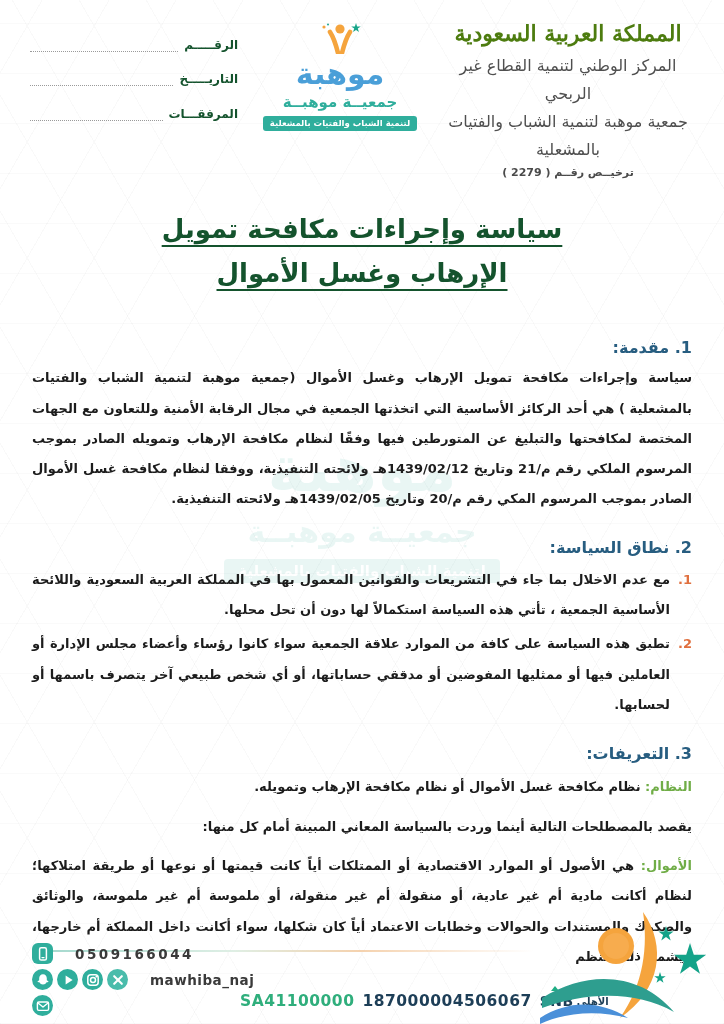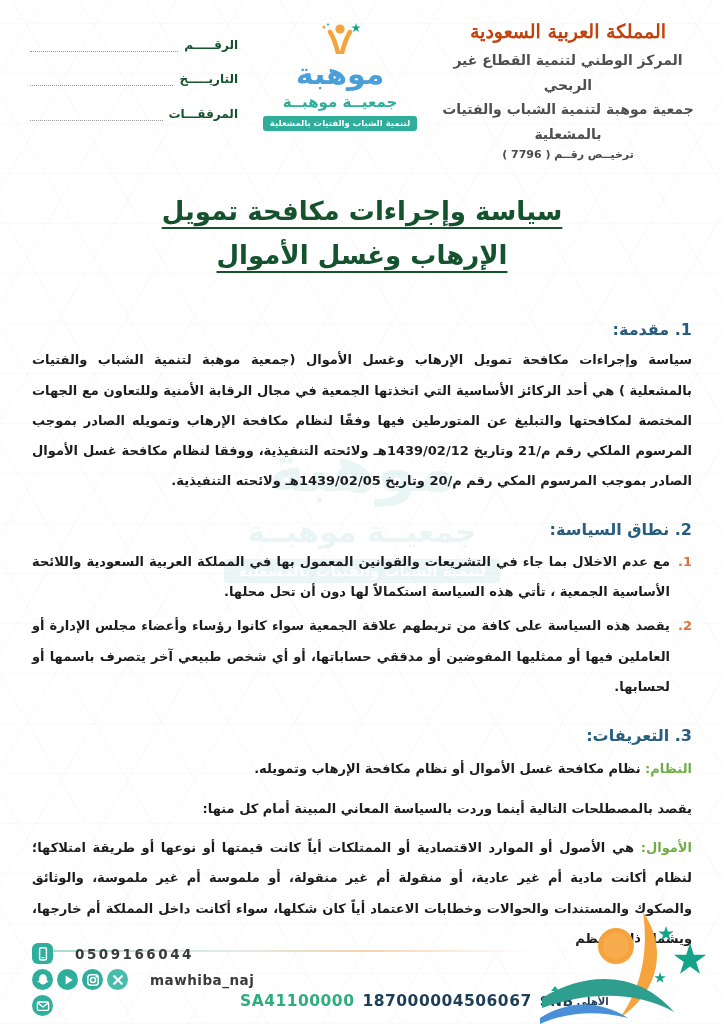--- a/index.html
+++ b/index.html
@@ -23,23 +23,23 @@
   }
   .watermark .wm-name { font-size:64px; font-weight:bold; color:#2fae9c; }
   .watermark .wm-org  { font-size:30px; font-weight:bold; color:#2fae9c; margin-top:8px; }
   .watermark .wm-tag  { display:inline-block; margin-top:10px; font-size:15px; font-weight:bold;
                         color:#ffffff; background:#2fae9c; padding:3px 14px; border-radius:4px; }
 
   
   .header { position:relative; z-index:2; display:flex; justify-content:space-between;
             align-items:flex-start; padding:20px 30px 0 30px; }
   .official { width:252px; text-align:center; }
-  .official .kingdom { font-family:"DejaVu Serif", serif; font-size:19px; font-weight:bold;
-                       color:#c2410c; letter-spacing:1px; margin-bottom:6px; }
-  .official .off-line { font-size:14px; font-weight:bold; color:#4f4f4f; line-height:1.75; }
+  .official .kingdom { font-family:"DejaVu Serif", serif; font-size:22px; font-weight:bold;
+                       color:#4d7c0f; letter-spacing:1px; margin-bottom:6px; }
+  .official .off-line { font-size:16px; font-weight:normal; color:#4f4f4f; line-height:1.75; }
   .official .off-license { font-size:11px; font-weight:bold; color:#4a4a4a; margin-top:2px; }
 
   .brand { width:168px; text-align:center; margin-top:2px; }
   .brand .brand-name { font-size:30px; font-weight:bold; color:#4a9fd8; line-height:1.05; }
   .brand .brand-org  { font-size:15px; font-weight:bold; color:#2fae9c; margin-top:3px; }
   .brand .brand-tag  { display:inline-block; margin-top:3px; font-size:8.5px; font-weight:bold;
                        color:#fff; background:#2fae9c; padding:2px 7px 3px; border-radius:3px; }
 
   .ref-fields { width:208px; padding-top:14px; }
   .field-row { display:flex; align-items:flex-end; margin-bottom:17px; }
@@ -110,21 +110,21 @@
     <div class="wm-org">جمعيــة موهبــة</div>
     <div class="wm-tag">لتنمية الشباب والفتيات بالمشعلية</div>
   </div>
 
   <div class="header">
 
     <div class="official">
       <div class="kingdom">المملكة العربية السعودية</div>
       <div class="off-line">المركز الوطني لتنمية القطاع غير الربحي</div>
       <div class="off-line">جمعية موهبة لتنمية الشباب والفتيات بالمشعلية</div>
-      <div class="off-license">ترخيــص رقــم ( 7796 )</div>
+      <div class="off-license">ترخيــص رقــم ( 2279 )</div>
     </div>
 
     <div class="brand">
       <span>
         <svg width="46" height="32" viewBox="0 0 46 32" aria-hidden="true">
           <circle cx="7" cy="5" r="1.6" fill="#f5a43d"></circle>
           <circle cx="11" cy="2.5" r="1.1" fill="#2fae9c"></circle>
           <polygon points="0,-1 0.224,-0.309 0.951,-0.309 0.363,0.118 0.588,0.809 0,0.382 -0.588,0.809 -0.363,0.118 -0.951,-0.309 -0.224,-0.309" transform="translate(39,6) scale(5)" fill="#17a589"></polygon>
           <circle cx="23" cy="7" r="4.6" fill="#f5a43d"></circle>
           <path d="M13 10 C 17 16 19 23 21 31" stroke="#f5a43d" stroke-width="4.6" stroke-linecap="round" fill="none"></path>
@@ -160,21 +160,21 @@
     <p class="body-text intro-body">سياسة وإجراءات مكافحة تمويل الإرهاب وغسل الأموال (جمعية موهبة لتنمية الشباب والفتيات بالمشعلية ) هي أحد الركائز الأساسية التي اتخذتها الجمعية في مجال الرقابة الأمنية وللتعاون مع الجهات المختصة لمكافحتها والتبليغ عن المتورطين فيها وفقًا لنظام مكافحة الإرهاب وتمويله الصادر بموجب المرسوم الملكي رقم م/21 وتاريخ 1439/02/12هـ ولائحته التنفيذية، ووفقا لنظام مكافحة غسل الأموال الصادر بموجب المرسوم المكي رقم م/20 وتاريخ 1439/02/05هـ ولائحته التنفيذية.</p>
 
     <h2 class="sec-heading">2. نطاق السياسة:</h2>
     <div class="scope-list">
       <div class="scope-item">
         <span class="scope-num">1.</span>
         <span class="scope-text body-text">مع عدم الاخلال بما جاء في التشريعات والقوانين المعمول بها في المملكة العربية السعودية واللائحة الأساسية الجمعية ، تأتي هذه السياسة استكمالاً لها دون أن تحل محلها.</span>
       </div>
       <div class="scope-item">
         <span class="scope-num">2.</span>
-        <span class="scope-text body-text">يقصد هذه السياسة على كافة من تربطهم علاقة الجمعية سواء كانوا رؤساء وأعضاء مجلس الإدارة أو العاملين فيها أو ممثليها المفوضين أو مدققي حساباتها، أو أي شخص طبيعي آخر يتصرف باسمها أو لحسابها.</span>
+        <span class="scope-text body-text">تطبق هذه السياسة على كافة من الموارد علاقة الجمعية سواء كانوا رؤساء وأعضاء مجلس الإدارة أو العاملين فيها أو ممثليها المفوضين أو مدققي حساباتها، أو أي شخص طبيعي آخر يتصرف باسمها أو لحسابها.</span>
       </div>
     </div>
 
     <h2 class="sec-heading">3. التعريفات:</h2>
     <p class="body-text def-row">
       <span class="def-term">النظام:</span>
       <span>نظام مكافحة غسل الأموال أو نظام مكافحة الإرهاب وتمويله.</span>
     </p>
 
     <p class="body-text def-lead">يقصد بالمصطلحات التالية أينما وردت بالسياسة المعاني المبينة أمام كل منها:</p>

